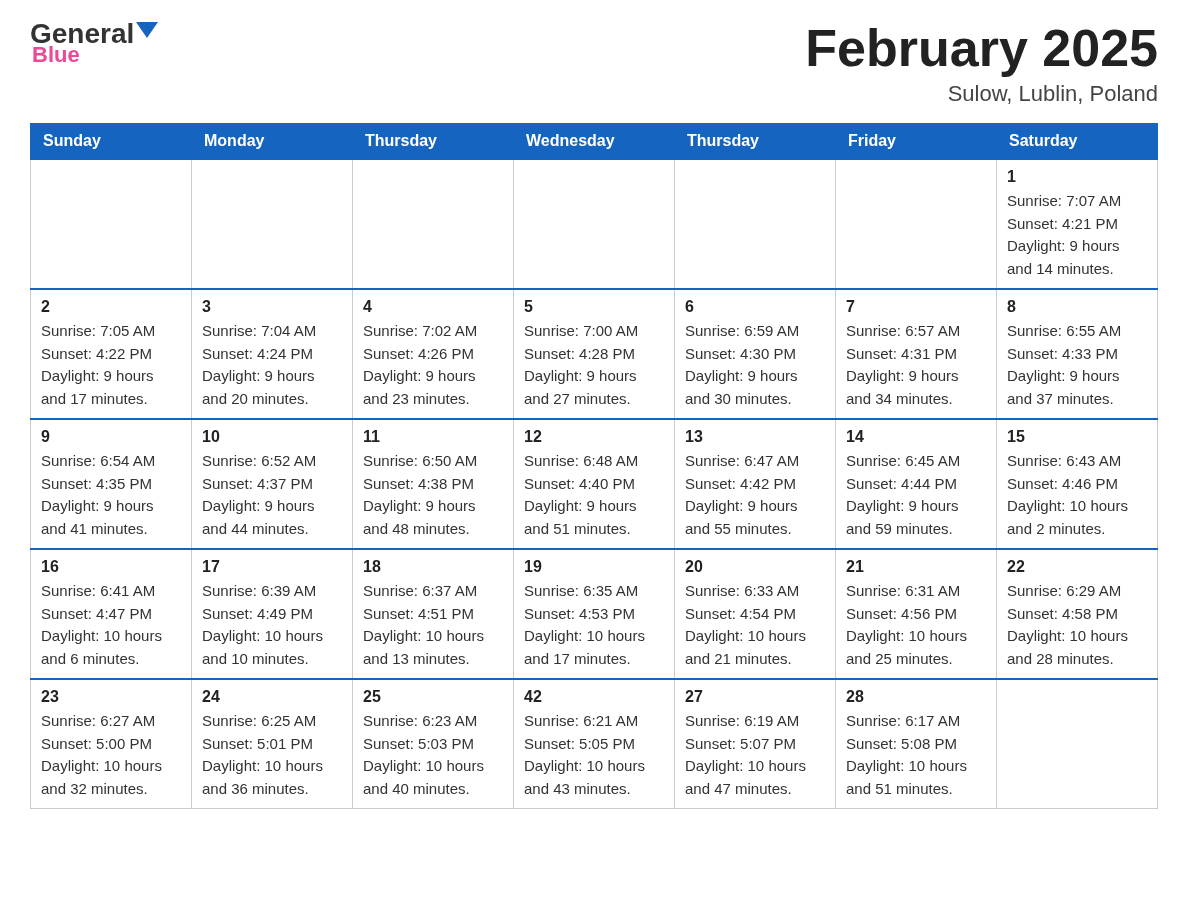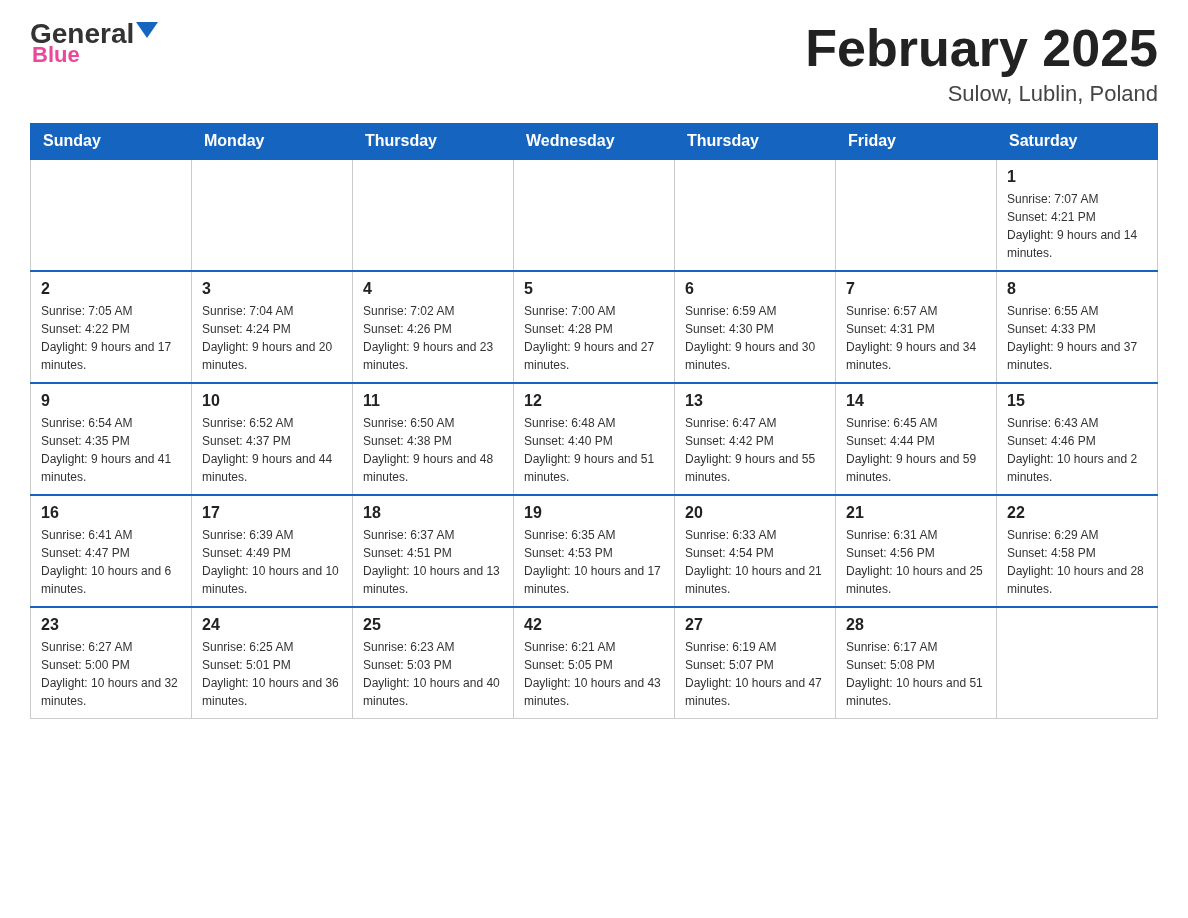--- a/index.html
+++ b/index.html
@@ -75,21 +75,21 @@
       color: #222;
       background: #fff;
     }
     .day-number {
       font-size: 16px;
       font-weight: bold;
       display: block;
       margin-bottom: 4px;
     }
     .day-info {
-      font-size: 12px;
+      font-size: 15px;
       color: #333;
       line-height: 1.5;
     }
     .empty-cell {
       background: #f9f9f9;
     }
     .calendar tbody tr td:first-child {
       border-left: 1px solid #ccc;
     }
     .calendar tbody tr td:last-child {

